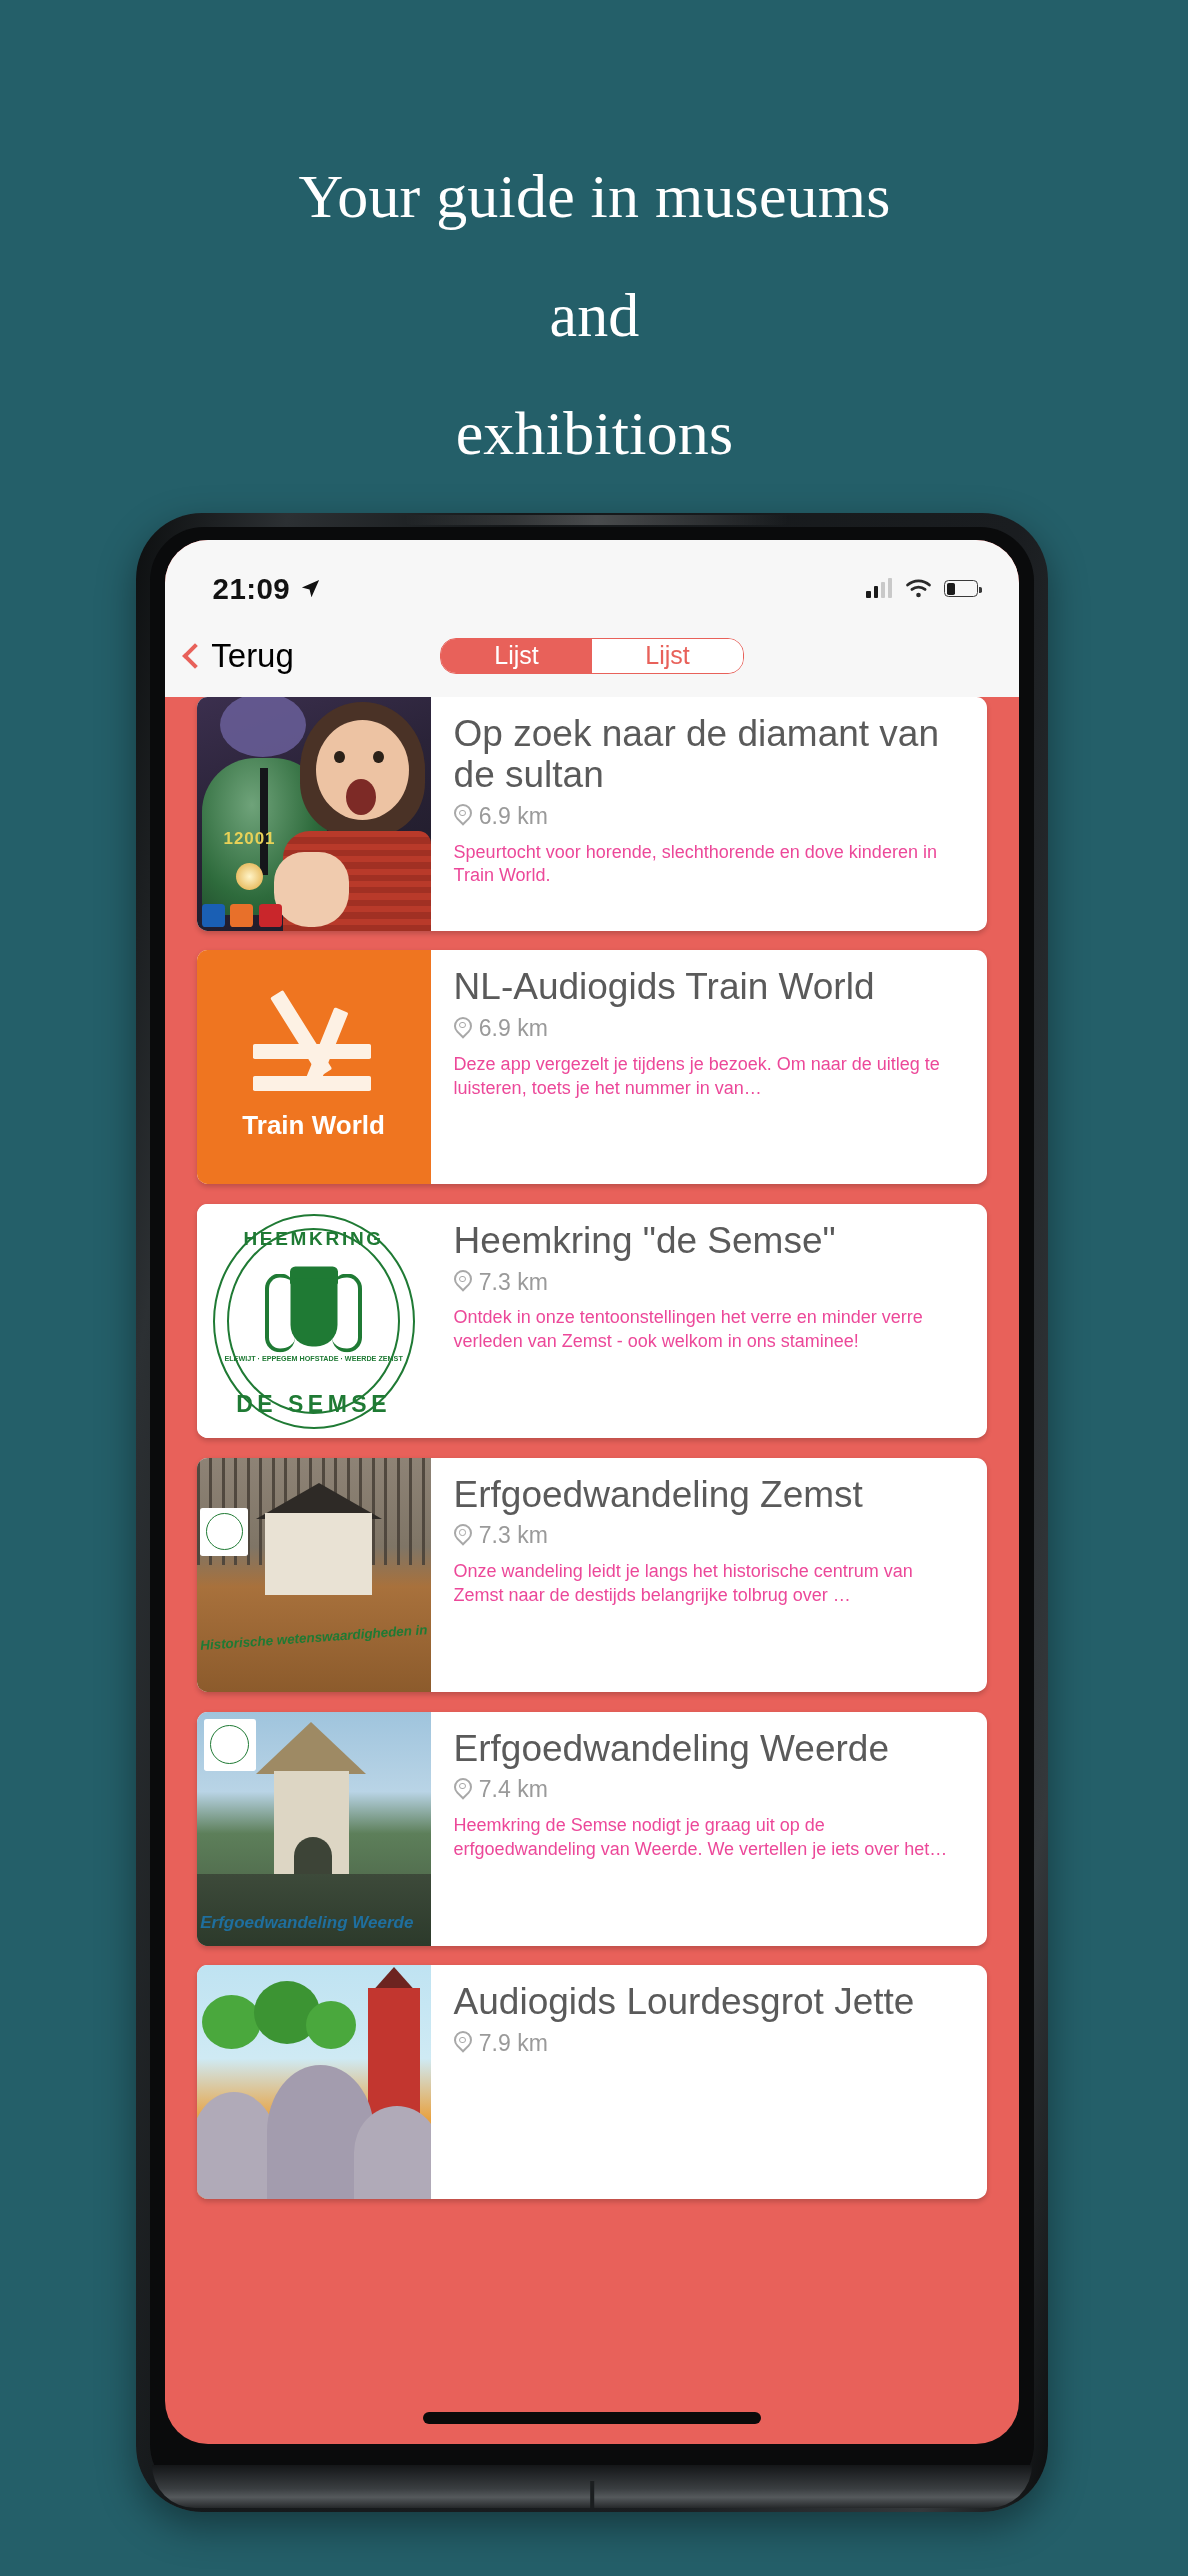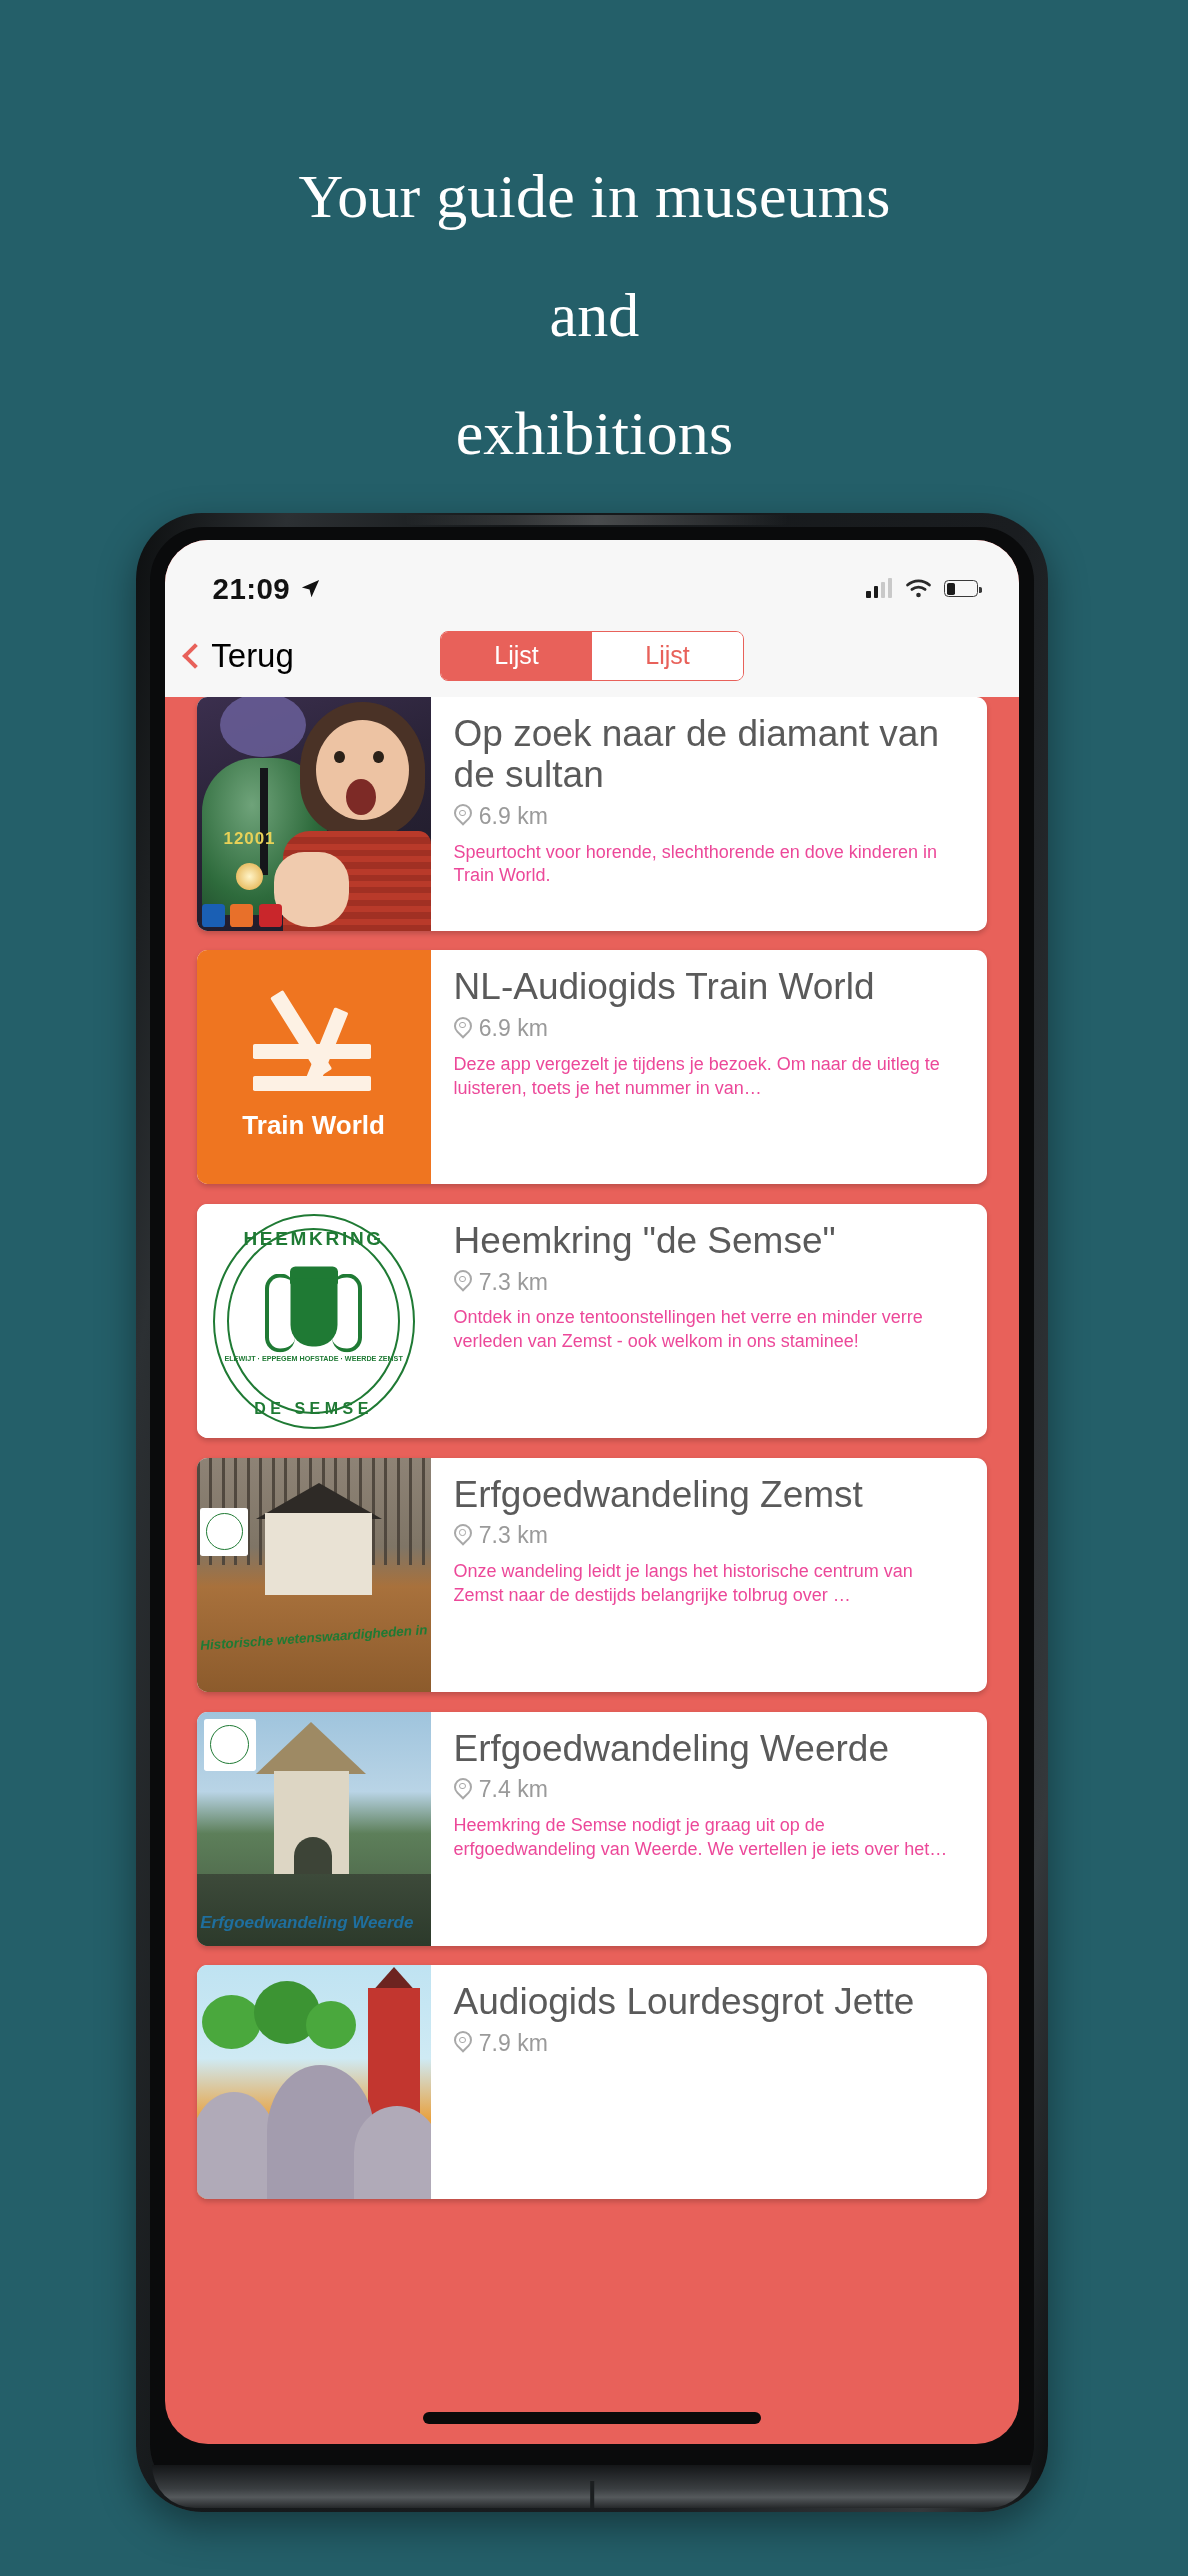--- a/index.html
+++ b/index.html
@@ -89,22 +89,22 @@
   .navbar{
     height:82px; background:#f7f7f7;
     display:flex; align-items:center; padding:0 27px 0 21.5px;
     position:relative;
   }
   .backbtn{ display:flex; align-items:center; gap:7.2px; color:#e8615a; }
   .chev{ width:18px; height:18px; border-left:4.5px solid #e8615a; border-bottom:4.5px solid #e8615a; transform:rotate(45deg); }
   .backlabel{ font-size:33px; color:#000000; }
   .segment{
     position:absolute; left:50%; transform:translateX(-50%);
-    display:flex; border:1.8px solid #e8615a; border-radius:8px; overflow:hidden;
-    width:304px; height:50px;
+    display:flex; border:1.8px solid #e8615a; border-radius:16px; overflow:hidden;
+    width:304px; height:36px;
   }
   .seg{
     flex:1; display:flex; align-items:center; justify-content:center;
     font-size:25px; color:#e8615a; background:#ffffff;
   }
   .seg.active{ background:#e8615a; color:#ffffff; }
 
   
   .searchrow{
     display:flex; align-items:center; gap:19.7px;
@@ -183,21 +183,21 @@
   .seal{ position:relative; width:202px; height:215px; }
   .seal .o1{ position:absolute; inset:0; border:2.7px solid #1f7a34; border-radius:50%; }
   .seal .o2{ position:absolute; inset:14.3px; border:2.7px solid #1f7a34; border-radius:50%; }
   .seal .shieldwrap{ position:absolute; left:50%; top:50%; transform:translate(-50%,-50%); width:100px; height:113px; }
   .seal .shield{ position:absolute; left:50%; transform:translateX(-50%); top:14.3px; width:47px; height:68px; background:#1f7a34; border-radius:5.4px 5.4px 21.5px 21.5px; }
   .seal .crown{ position:absolute; left:50%; transform:translateX(-50%); top:1.8px; width:48px; height:18px; background:#1f7a34; border-radius:5.4px 5.4px 1.8px 1.8px; }
   .seal .arcL,.seal .arcR{ position:absolute; top:9px; width:30px; height:79px; border:4.5px solid #1f7a34; border-radius:36px; }
   .seal .arcL{ left:1.8px; border-right:none; }
   .seal .arcR{ right:1.8px; border-left:none; }
   .seal .txtTop{ position:absolute; left:0; right:0; top:14.3px; text-align:center; font-size:19px; font-weight:700; color:#1f7a34; letter-spacing:2.7px; }
-  .seal .txtBot{ position:absolute; left:0; right:0; bottom:10.7px; text-align:center; font-size:16px; font-weight:700; color:#1f7a34; letter-spacing:4.5px; }
+  .seal .txtBot{ position:absolute; left:0; right:0; bottom:10.7px; text-align:center; font-size:23px; font-weight:700; color:#1f7a34; letter-spacing:4.5px; }
   .seal .micro{ position:absolute; left:0; right:0; top:141px; text-align:center; font-size:7.2px; line-height:1.15; color:#1f7a34; font-weight:700; }
 
   
   .t-zemst{ background:linear-gradient(180deg,#8e8376 0%,#7f7566 38%,#a8713c 55%,#8c5b2c 100%); }
   .t-zemst .trees{ position:absolute; left:0; right:0; top:0; height:107px; background:repeating-linear-gradient(90deg,#4a4239 0 2.7px,transparent 2.7px 12.5px); opacity:.9; }
   .t-zemst .church{ position:absolute; left:68px; top:55px; width:107px; height:82px; background:#e9e2d4; }
   .t-zemst .roof{ position:absolute; left:59px; top:25px; width:0;height:0; border-left:63px solid transparent; border-right:63px solid transparent; border-bottom:36px solid #2e2a26; }
   .t-zemst .logo{ position:absolute; left:3.6px; top:50px; width:48px; height:48px; background:#fff; border-radius:2.7px; }
   .t-zemst .logo::after{ content:""; position:absolute; inset:5.4px; border:1.8px solid #1f7a34; border-radius:50%; }
   .t-zemst .cap{ position:absolute; left:3.6px; bottom:47px; right:1.8px; font-size:13.4px; font-weight:700; font-style:italic; color:#1f7a34; transform:rotate(-4deg); white-space:nowrap; overflow:hidden; }

